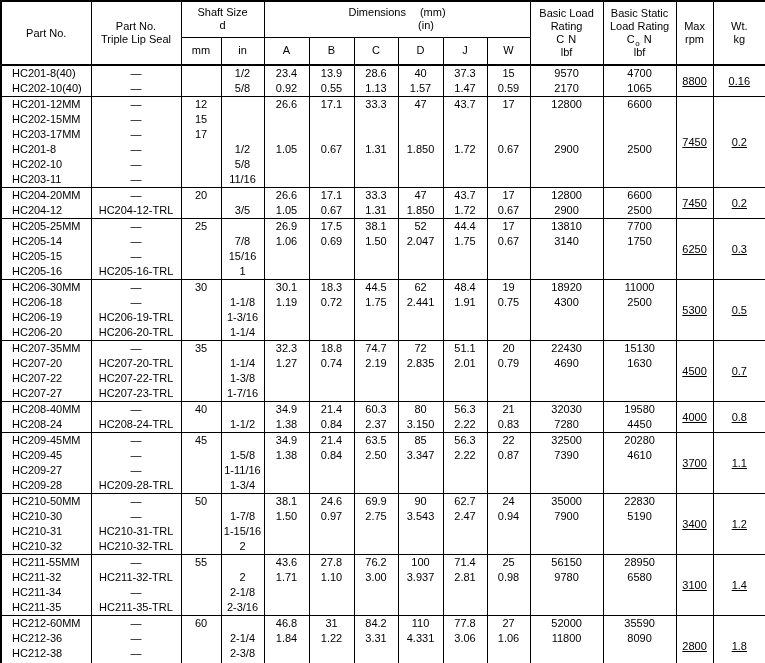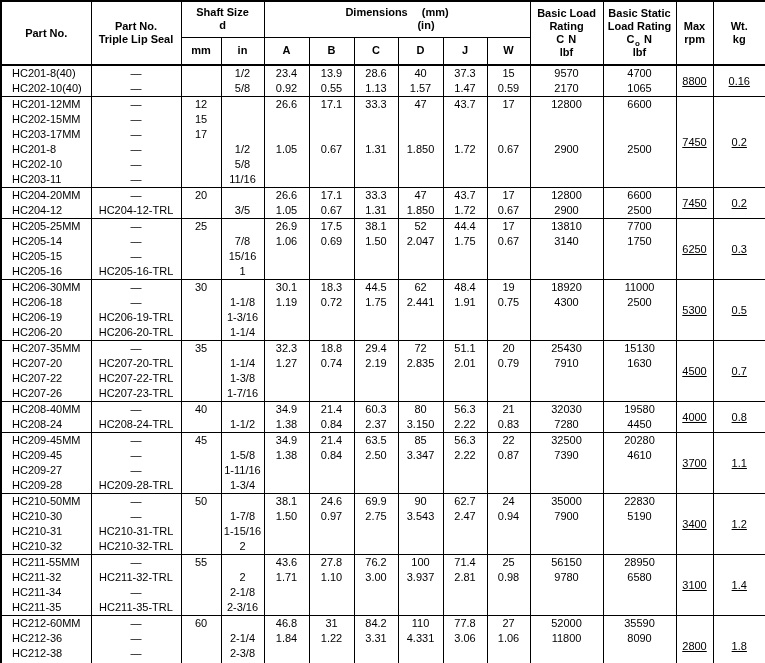--- a/index.html
+++ b/index.html
@@ -1,18 +1,18 @@
 <!DOCTYPE html>
 <html><head>
 <meta charset="utf-8">
 <style>
   html,body{margin:0;padding:0;background:#fff;}
   body{font-family:"Liberation Sans","DejaVu Sans",sans-serif;color:#000;}
   table{border-collapse:collapse;table-layout:fixed;width:765px;border:2px solid #000;background:#fff;}
-  th{border:1px solid #000;font-weight:bold;font-size:11px;line-height:13px;text-align:center;vertical-align:middle;padding:1px 0;}
+  th{border:1px solid #000;font-weight:normal;font-size:11px;line-height:13px;text-align:center;vertical-align:middle;padding:1px 0;}
   thead{border-bottom:2px solid #000;}
   thead tr.h1{height:36px;}
   thead tr.h2{height:28px;}
   tbody{border-top:1px solid #000;}
   tbody tr{height:15px;}
   tbody tr:first-child td{border-top:1px solid #000;}
   td{border-left:1px solid #000;border-right:1px solid #000;font-size:11px;line-height:15px;text-align:center;vertical-align:top;padding:0 1px;white-space:nowrap;overflow:hidden;}
   td.part{text-align:left;padding-left:10px;}
   td.mid{vertical-align:middle;text-decoration:underline;}
   .dim-gap{display:inline-block;width:14px;}
@@ -296,51 +296,51 @@
       </tr>
     </tbody>
     <tbody>
       <tr>
         <td class="part">HC207-35MM</td>
         <td>—</td>
         <td>35</td>
         <td></td>
         <td>32.3</td>
         <td>18.8</td>
-        <td>29.4</td>
+        <td>74.7</td>
         <td>72</td>
         <td>51.1</td>
         <td>20</td>
-        <td>25430</td>
+        <td>22430</td>
         <td>15130</td>
         <td class="mid" rowspan="4">4500</td>
         <td class="mid" rowspan="4">0.7</td>
       </tr>
       <tr>
         <td class="part">HC207-20</td>
         <td>HC207-20-TRL</td>
         <td></td>
         <td>1-1/4</td>
         <td rowspan="3">1.27</td>
         <td rowspan="3">0.74</td>
         <td rowspan="3">2.19</td>
         <td rowspan="3">2.835</td>
         <td rowspan="3">2.01</td>
         <td rowspan="3">0.79</td>
-        <td rowspan="3">7910</td>
+        <td rowspan="3">4690</td>
         <td rowspan="3">1630</td>
       </tr>
       <tr>
         <td class="part">HC207-22</td>
         <td>HC207-22-TRL</td>
         <td></td>
         <td>1-3/8</td>
       </tr>
       <tr>
-        <td class="part">HC207-26</td>
+        <td class="part">HC207-27</td>
         <td>HC207-23-TRL</td>
         <td></td>
         <td>1-7/16</td>
       </tr>
     </tbody>
     <tbody>
       <tr>
         <td class="part">HC208-40MM</td>
         <td>—</td>
         <td>40</td>

